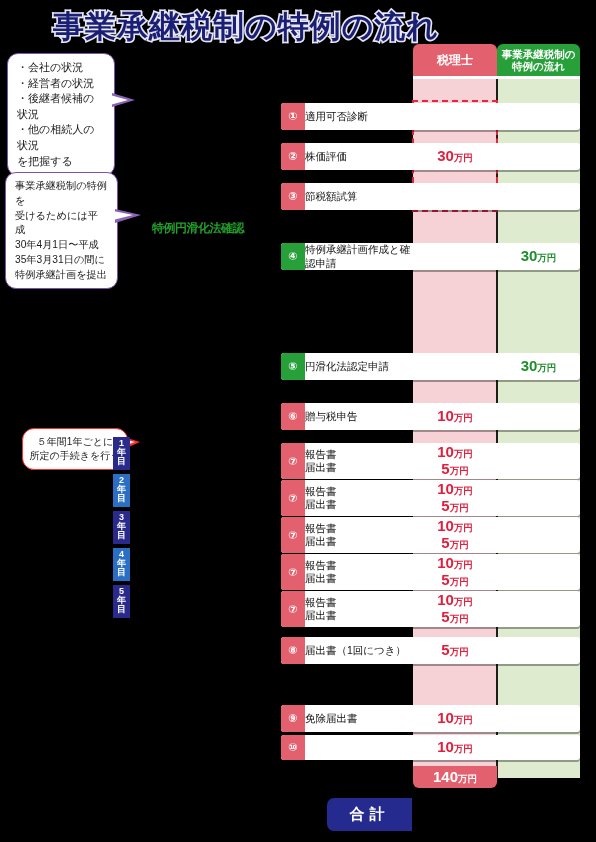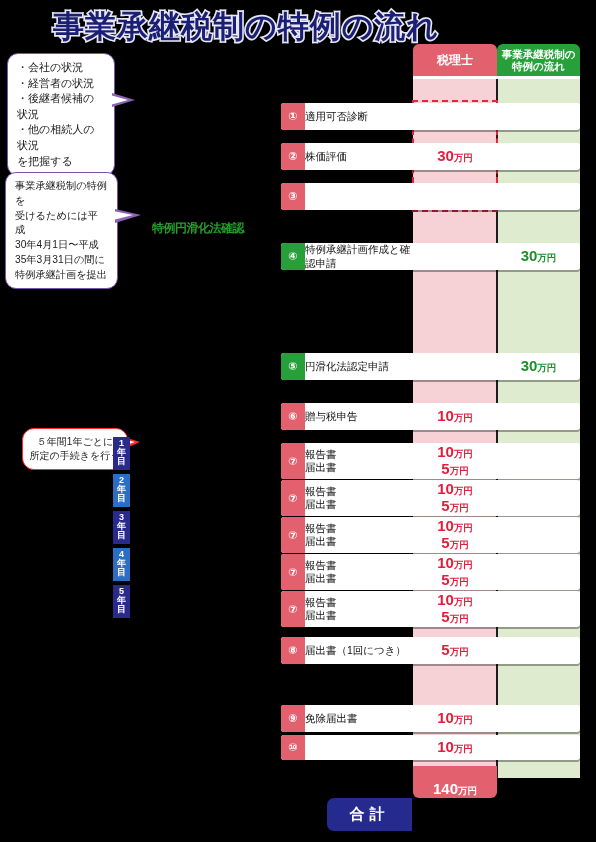--- a/index.html
+++ b/index.html
@@ -126,24 +126,24 @@
     font-weight: bold; line-height: 1.12;
   }
   .row .feegreen { flex-basis: 83px; }
   .row .feepink  { color: #e01f3d; }
   .row .feegreen { color: #1e8f2b; }
   .fee-amt { font-size: 15px; }
   .fee-amt .unit { font-size: 9.5px; }
 
   
   .totalcell {
-    position: absolute; top: 766px; height: 32px;
+    position: absolute; top: 766px; height: 22px;
     border-radius: 0 0 6px 6px;
     color: #ffffff; font-weight: bold;
-    display: flex; align-items: flex-end; justify-content: center;
+    display: flex; align-items: center; justify-content: center;
   }
   .totalcell.pink  { left: 413px; width: 84px; background: #e3616f; }
   .totalcell.green { left: 497px; width: 83px; background: #27a03a; }
   .totalcell .fee-amt { font-size: 15px; }
 
   .grandbar {
     position: absolute; left: 327px; top: 798px; width: 253px; height: 33px;
     display: flex; border-radius: 7px; overflow: hidden;
     box-shadow: 0 2px 0 rgba(0,0,0,0.35);
   }
@@ -241,20 +241,23 @@
         <div class="label">
           <span>株価評価</span>
         </div>
         <div class="feepink">
           <span class="fee-amt">30<span class="unit">万円</span></span>
         </div>
         <div class="feegreen"></div>
       </div>
       <div class="row pinknum" style="top: 183px; height: 27px;">
         <div class="num">③</div>
+        <div class="label">
+          <span>節税額試算</span>
+        </div>
         <div class="feepink"></div>
         <div class="feegreen"></div>
       </div>
       <div class="row greennum" style="top: 243px; height: 27px;">
         <div class="num">④</div>
         <div class="label">
           <span>特例承継計画作成と確認申請</span>
         </div>
         <div class="feepink"></div>
         <div class="feegreen">

